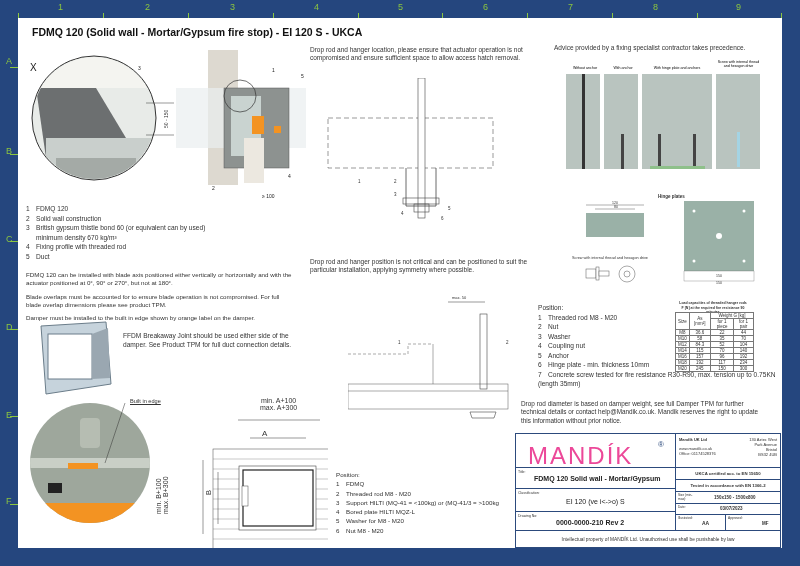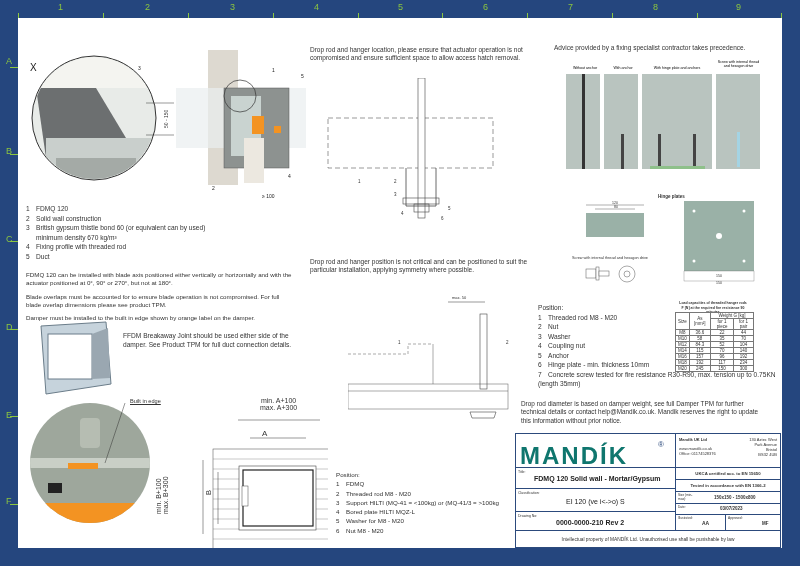--- a/index.html
+++ b/index.html
@@ -11,21 +11,21 @@
 .ruler-left .num{position:absolute;left:6px}
 .ruler-left .tick{position:absolute;left:10px;width:8px;height:1px;background:#8cc63f}
 .sheet{position:absolute;left:18px;top:18px;width:764px;height:530px;background:#fff;overflow:hidden}
 .title{position:absolute;left:14px;top:8px;font-size:10.5px;font-weight:bold;color:#111}
 .txt{position:absolute;font-size:6.2px;color:#333;line-height:1.3}
 .list{position:absolute;font-size:6.6px;color:#333;line-height:1.45}
 .list .n{display:inline-block;width:10px}
 .box{position:absolute}
 .tbk{position:absolute;left:497px;top:415px;width:266px;height:115px;border:1px solid #2c4a7c;font-size:5px;color:#333}
 .tbk .cell{position:absolute;border:1px solid #2c4a7c;border-left:none;border-top:none}
-.logo{position:absolute;left:4px;top:8px;font-size:24px;font-weight:bold;color:#0f766e;letter-spacing:2px}
+.logo{position:absolute;left:12px;top:8px;font-size:24px;font-weight:normal;color:#ec4899;letter-spacing:2px}
 table.lc{border-collapse:collapse;font-size:4.5px;color:#333}
 table.lc td,table.lc th{border:0.5px solid #777;padding:0 2px;text-align:center;font-weight:normal}
 </style>
 </head>
 <body>
 
 <div class="ruler-top">
   <span class="num" style="left:40px">1</span>
   <span class="tick" style="left:0"></span>
   <span class="tick" style="left:85px"></span>
@@ -55,20 +55,21 @@
   <span class="tick" style="top:223px"></span>
   <span class="num" style="top:304px">D</span>
   <span class="tick" style="top:311px"></span>
   <span class="num" style="top:392px">E</span>
   <span class="tick" style="top:398px"></span>
   <span class="num" style="top:478px">F</span>
   <span class="tick" style="top:486px"></span>
 </div>
 
 <div class="sheet">
+  <div class="title">FDMQ 120 (Solid wall - Mortar/Gypsum fire stop) - EI 120 S - UKCA</div>
 
   <div class="box" style="left:8px;top:30px;width:290px;height:150px">
     <span style="position:absolute;left:4px;top:14px;font-size:10px;color:#222">X</span>
     <svg width="290" height="150">
       <circle cx="68" cy="70" r="62" fill="#e8ebe8" stroke="#333" stroke-width="1"></circle>
       <clipPath id="cp1">
           <circle cx="68" cy="70" r="61"></circle>
         </clipPath>
       <g clip-path="url(#cp1)">
         <rect x="0" y="0" width="140" height="40" fill="#f4f4f0"></rect>

